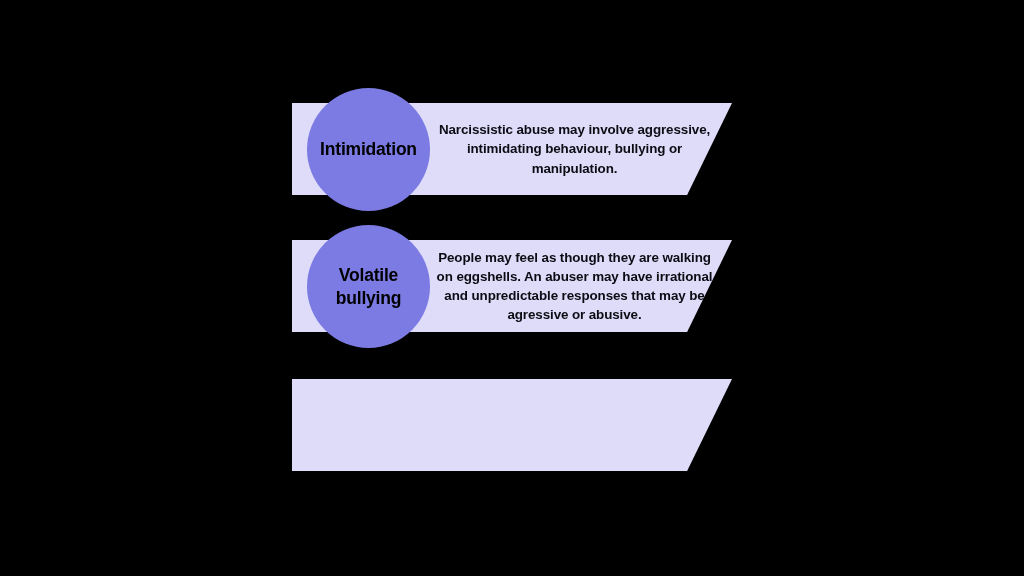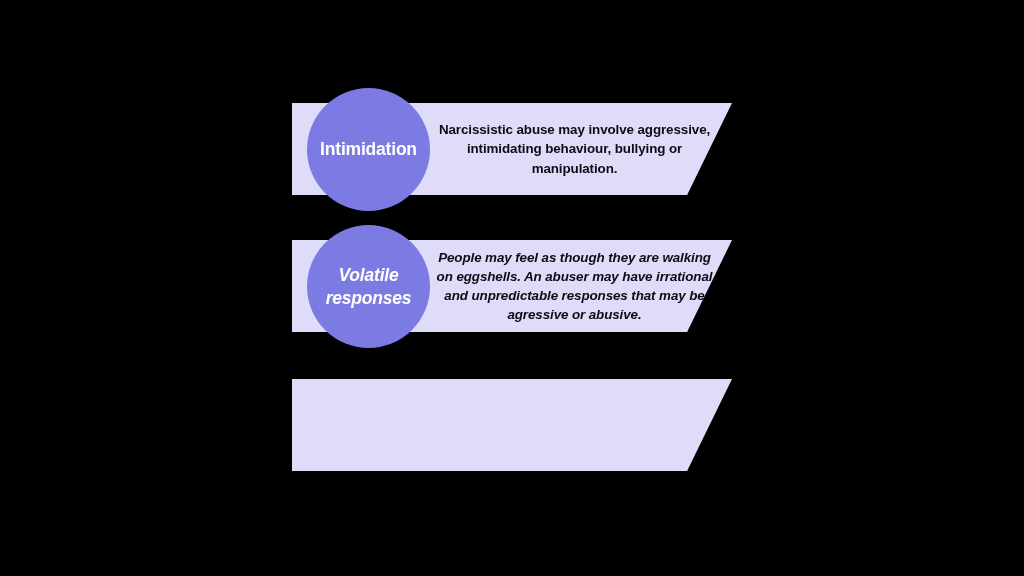--- a/index.html
+++ b/index.html
@@ -26,21 +26,21 @@
   }
 
   
   .row {
     position: absolute;
     left: 288px;
     width: 450px;
     height: 123px;      
   }
   .row-1 { top: 88px; }
-  .row-2 { top: 225px; font-style: italic; }
+  .row-2 { top: 225px; }
   .row-3 { top: 364px; }
 
   
   .banner {
     position: absolute;
     left: 0;
     top: 15px;
     width: 440px;
     height: 92px;
     background: #DEDCF8;
@@ -76,21 +76,21 @@
     width: 123px;
     height: 123px;
     border-radius: 50%;
     background: #7B7BE3;
     display: flex;
     align-items: center;
     justify-content: center;
     text-align: center;
   }
   .circle-label {
-    color: #ffffff;
+    color: #000000;
     font-size: 17.5px;
     font-weight: bold;
     line-height: 1.28;
     letter-spacing: -0.2px;
     white-space: pre-line;
     padding: 0 3px;
   }
 </style>
 </head>
 <body>
@@ -103,21 +103,21 @@
     <div class="circle">
       <span class="circle-label">Intimidation</span>
     </div>
   </div>
 
   <div class="row row-2">
     <div class="banner"></div>
     <div class="desc">People may feel as though they are walking on eggshells. An abuser may have irrational and unpredictable responses that may be agressive or abusive.</div>
     <div class="circle">
       <span class="circle-label">Volatile
-responses</span>
+bullying</span>
     </div>
   </div>
 
   <div class="row row-3">
     <div class="banner"></div>
   </div>
 
 </div>
 
 </body></html>

